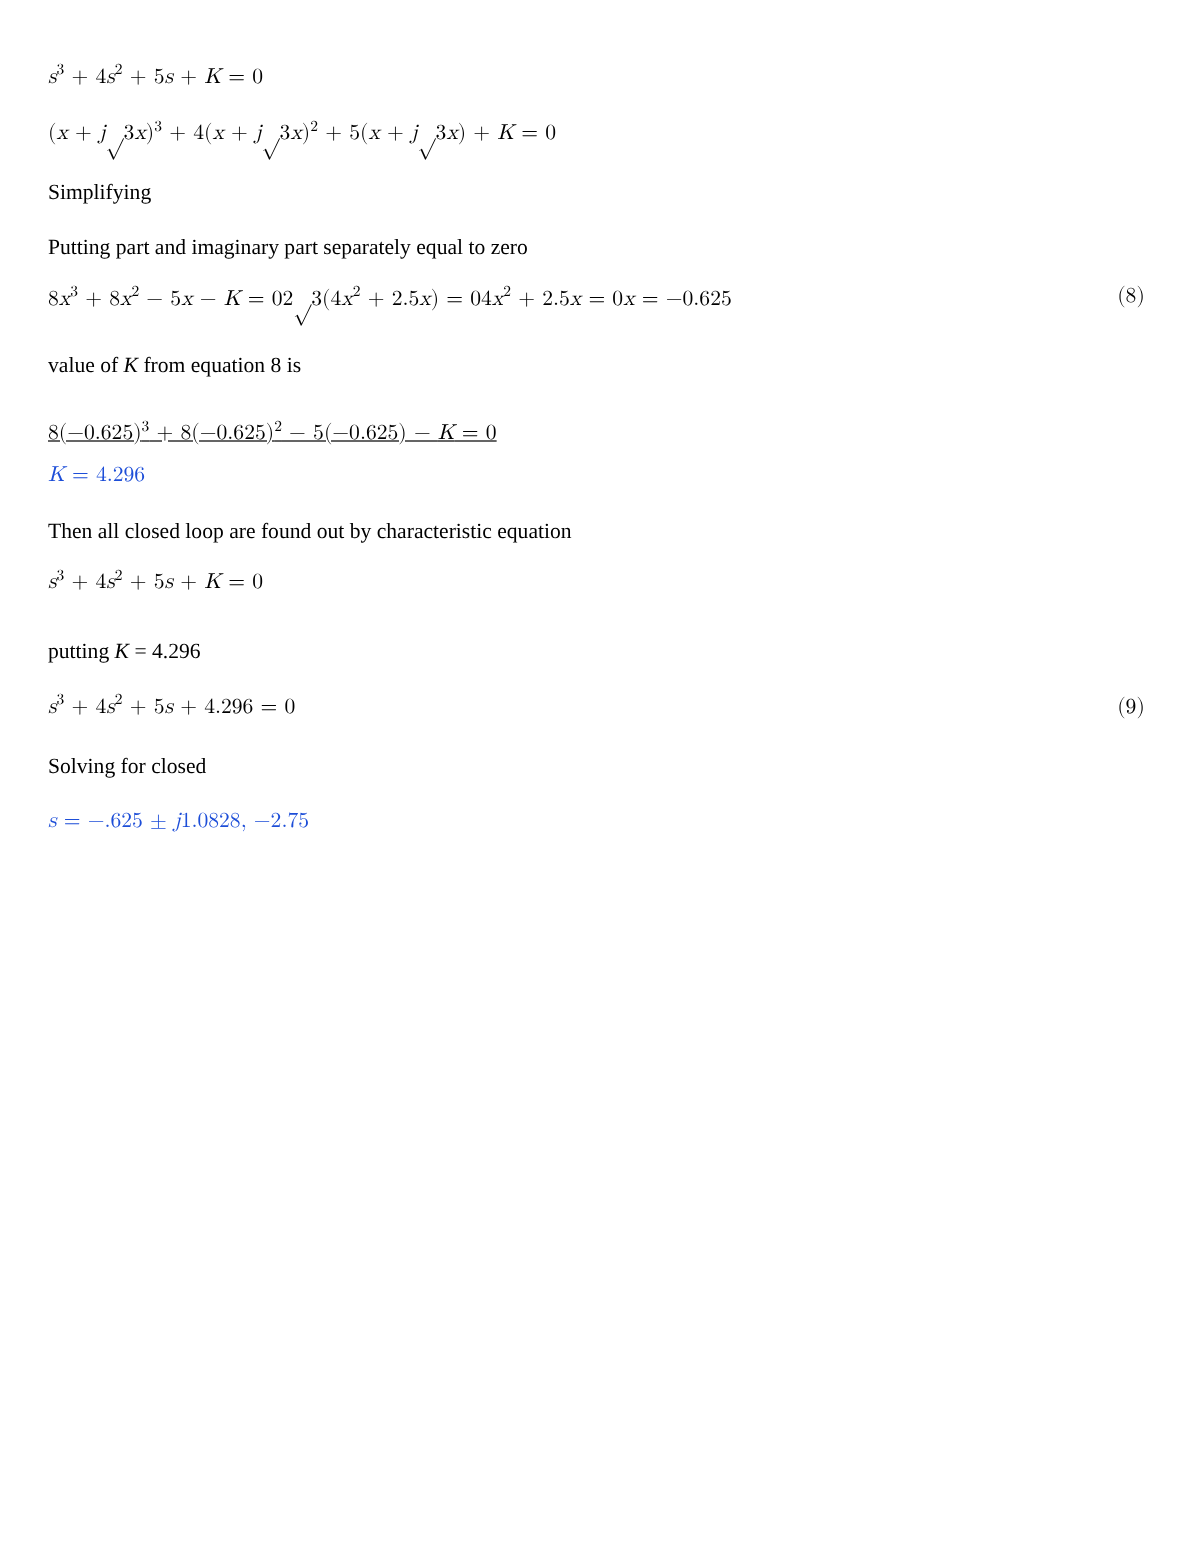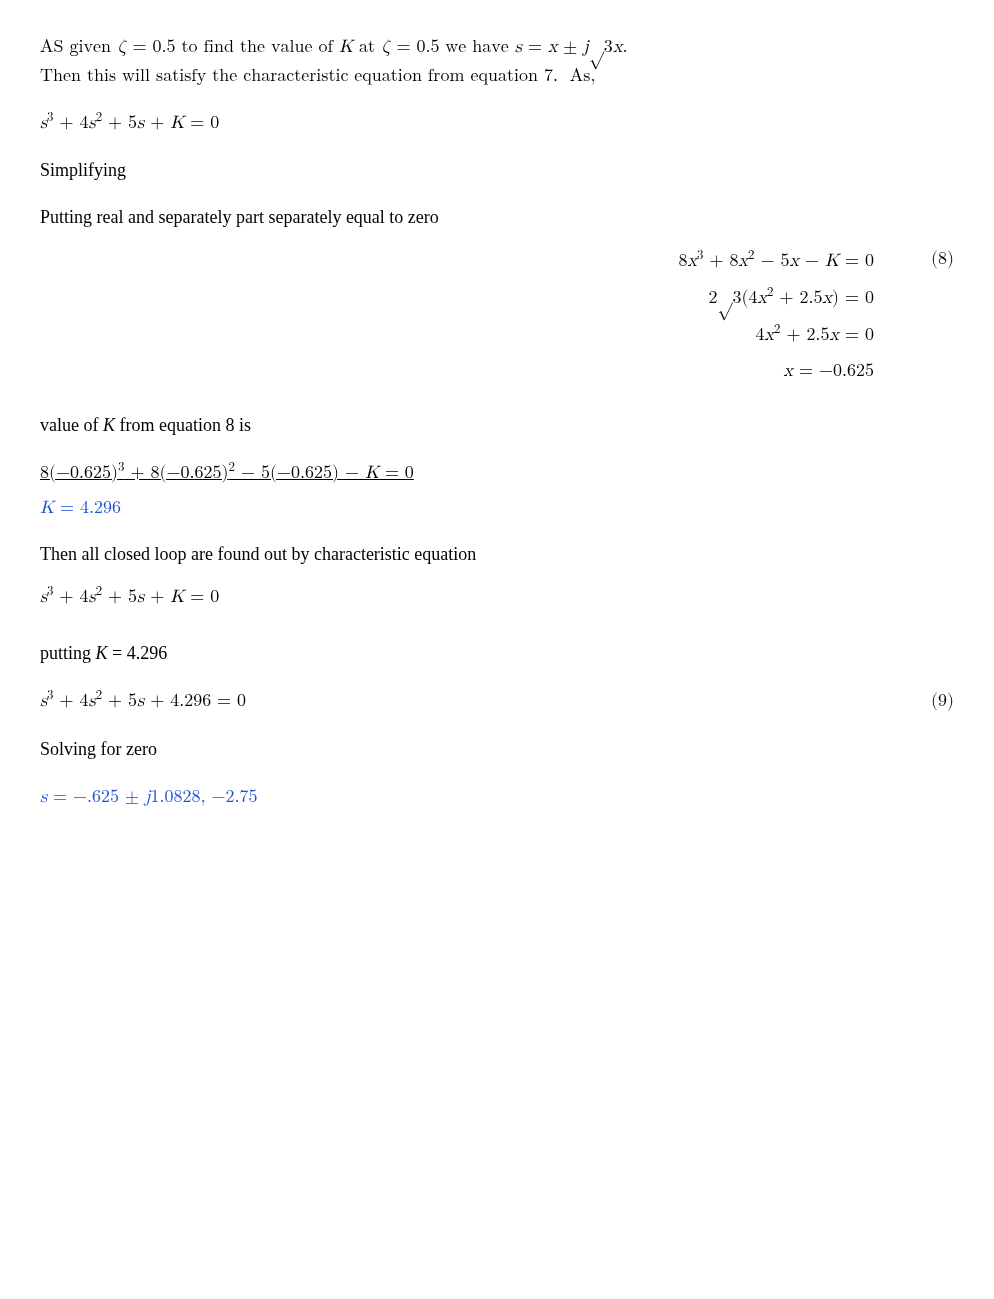--- a/index.html
+++ b/index.html
@@ -28,72 +28,73 @@
     .blue {
       color: #1d4ed8;
     }
     sup {
       font-size: 0.72em;
       vertical-align: super;
       line-height: 0;
     }
     .eq-group {
       display: flex;
-      flex-direction: column;
+      flex-direction: row;
       align-items: flex-end;
       padding-right: 80px;
       margin: 10px 0;
     }
     .eq-group .eq-line {
       margin: 4px 0;
     }
   </style>
 </head>
 <body>
 
 <div class="content">
 
-  <p style="margin-bottom:8px;">
-    AS given <i>ζ</i> = 0.5 to find the value of <i>K</i> at <i>ζ</i> = 0.5 we have <i>s</i> = <i>x</i> ± <i>j</i>√3<i>x</i>.<br>
-    Then this will satisfy the characteristic equation from equation 7.&nbsp; As,
-  </p>
 
   <div class="equation-center">
     <span>
       <i>s</i><sup>3</sup> + 4<i>s</i><sup>2</sup> + 5<i>s</i> + <i>K</i> = 0
     </span>
   </div>
 
+  <div class="equation-center">
+    <span>
+      (<i>x</i> + <i>j</i>√3<i>x</i>)<sup>3</sup> + 4(<i>x</i> + <i>j</i>√3<i>x</i>)<sup>2</sup> + 5(<i>x</i> + <i>j</i>√3<i>x</i>) + <i>K</i> = 0
+    </span>
+  </div>
 
   <p class="section-label" style="margin-top:20px; margin-bottom:4px;">Simplifying</p>
 
 
   <p class="section-label" style="margin-top:18px; margin-bottom:10px;">
-    Putting real and separately part separately equal to zero
+    Putting part and imaginary part separately equal to zero
   </p>
 
   <div style="position:relative; margin: 10px 0 10px 0;">
     <div class="eq-group">
       <div class="eq-line">
         8<i>x</i><sup>3</sup> + 8<i>x</i><sup>2</sup> − 5<i>x</i> − <i>K</i> = 0
       </div>
       <div class="eq-line">
         2√3(4<i>x</i><sup>2</sup> + 2.5<i>x</i>) = 0
       </div>
       <div class="eq-line">
         4<i>x</i><sup>2</sup> + 2.5<i>x</i> = 0
       </div>
       <div class="eq-line">
         <i>x</i> = −0.625
       </div>
     </div>
     <span style="position:absolute; right:0; top:2px; font-style:normal;">(8)</span>
   </div>
 
-  <p class="section-label" style="margin-top:22px; margin-bottom:18px;">
+  <p class="section-label" style="margin-top:22px; margin-bottom:28px;">
     value of <i>K</i> from equation 8 is
   </p>
 
   <div class="equation-center" style="margin: 14px 0 6px 0; text-decoration: underline;">
     <span>
       8(−0.625)<sup>3</sup> + 8(−0.625)<sup>2</sup> − 5(−0.625) − <i>K</i> = 0
     </span>
   </div>
 
   <div class="equation-center" style="margin: 4px 0 18px 0;">
@@ -119,21 +120,21 @@
   <div style="position:relative; margin: 14px 0;">
     <div class="equation-center">
       <span>
         <i>s</i><sup>3</sup> + 4<i>s</i><sup>2</sup> + 5<i>s</i> + 4.296 = 0
       </span>
     </div>
     <span style="position:absolute; right:0; top:0;">(9)</span>
   </div>
 
   <p class="section-label" style="margin-top:20px; margin-bottom:10px;">
-    Solving for zero
+    Solving for closed
   </p>
 
   <div class="equation-center" style="margin: 18px 0;">
     <span class="blue">
       <i>s</i> = −.625 ± <i>j</i>1.0828, −2.75
     </span>
   </div>
 
 </div>
 

